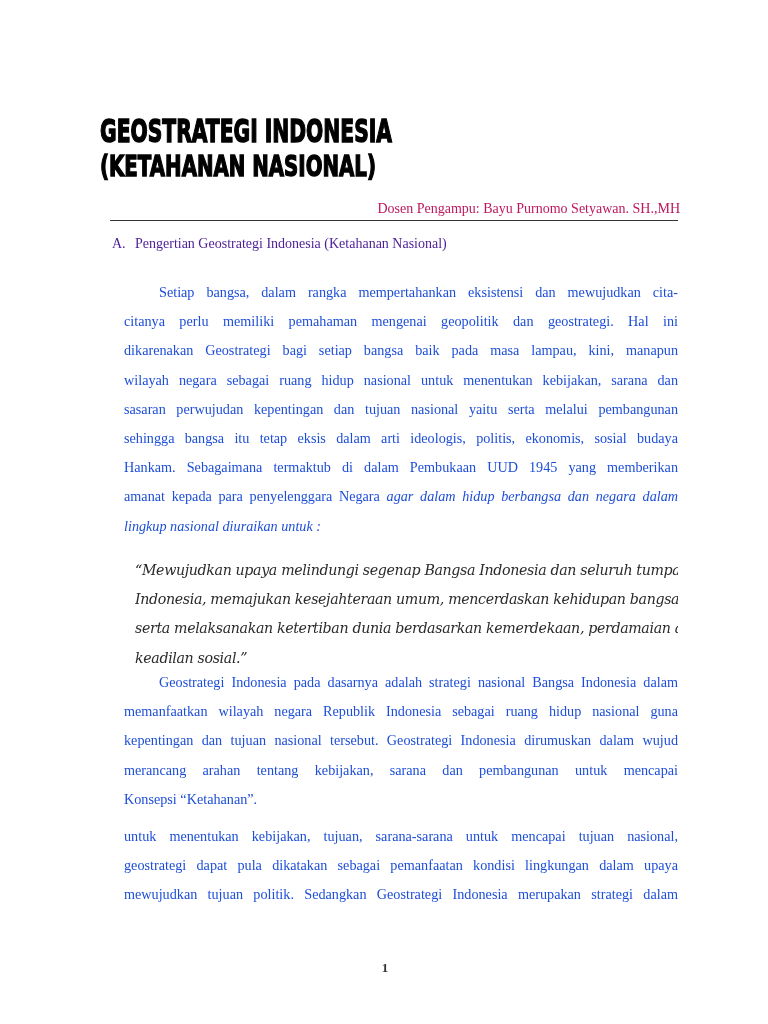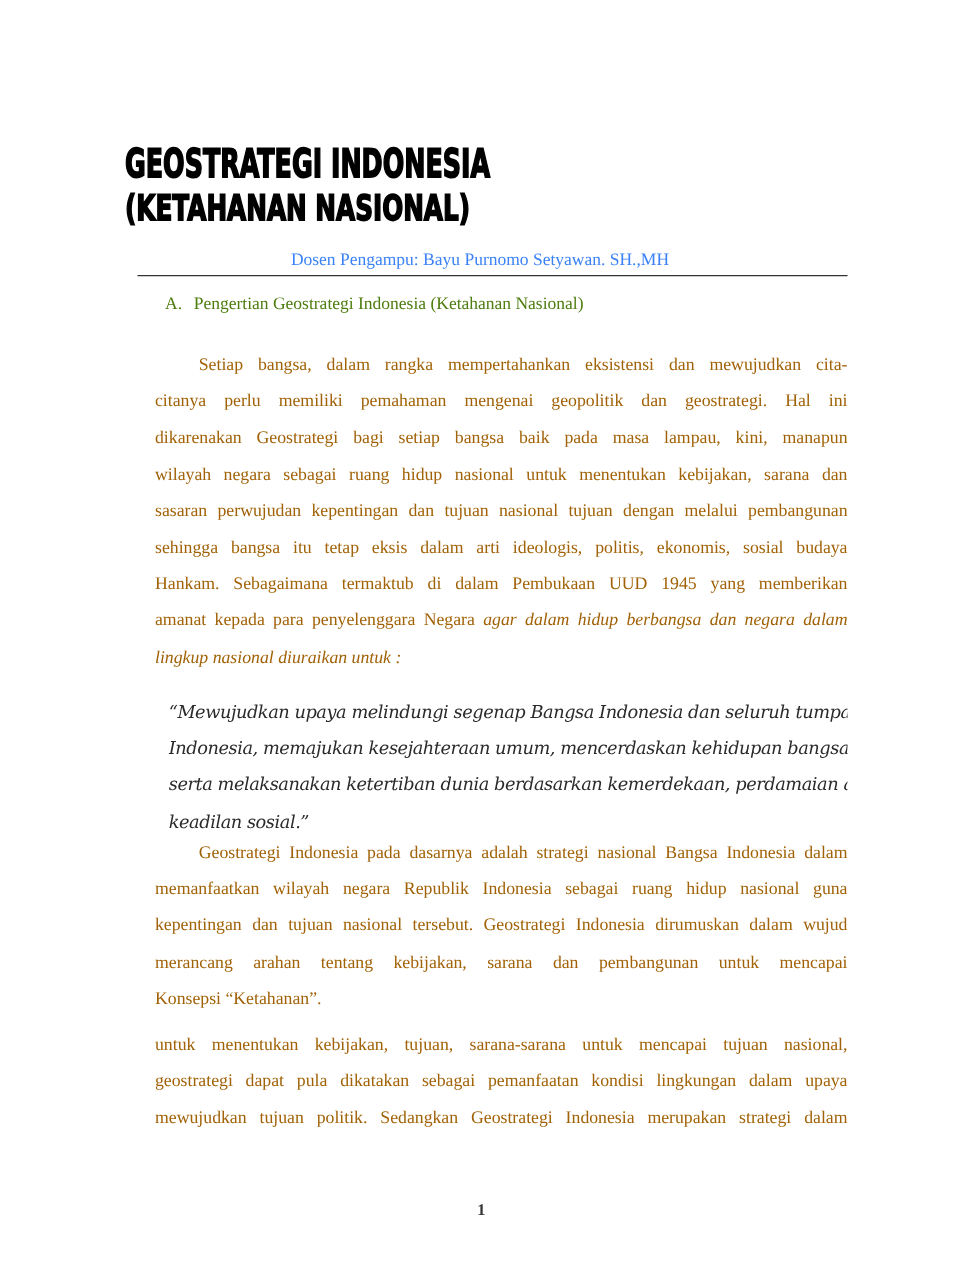--- a/index.html
+++ b/index.html
@@ -33,54 +33,54 @@
     .wordart svg { display: block; }
     .wordart-text {
       font-family: "DejaVu Sans", sans-serif;
       font-weight: bold;
       fill: #000;
       stroke: #000;
       stroke-width: 1.4px;
     }
     .lecturer {
       position: absolute;
-      left: 100px;
+      left: 112px;
       width: 568px;
       top: 184px;
-      text-align: center;
+      text-align: right;
       font-size: 14px;
       line-height: 18px;
-      color: #3b82f6;
+      color: #be185d;
     }
     .rule {
       position: absolute;
       left: 110px;
       top: 204px;
       width: 568px;
       height: 1px;
       background: #333;
     }
     .heading {
       position: absolute;
-      left: 132px;
+      left: 112px;
       top: 219px;
       font-size: 14px;
       line-height: 18px;
-      color: #4d7c0f;
+      color: #4c1d95;
       white-space: nowrap;
     }
     .heading .letter { display: inline-block; width: 23px; }
     .para {
       position: absolute;
       left: 124px;
       width: 554px;
       font-size: 14.2px;
       line-height: 29.2px;
       text-align: justify;
-      color: #a16207;
+      color: #1d4ed8;
     }
     .para .line {
       display: block;
       text-align: justify;
       text-align-last: justify;
       height: 29.2px;
       white-space: nowrap;
       overflow: hidden;
     }
     .para .line.indent { padding-left: 35px; }
@@ -134,21 +134,21 @@
 
   <div class="heading">
     <span class="letter">A.</span><span>Pengertian Geostrategi Indonesia (Ketahanan Nasional)</span>
   </div>
 
   <div class="para" style="top:262px;">
     <span class="line indent">Setiap bangsa, dalam rangka mempertahankan eksistensi dan mewujudkan cita-</span>
     <span class="line">citanya perlu memiliki pemahaman mengenai geopolitik dan geostrategi. Hal ini</span>
     <span class="line">dikarenakan Geostrategi bagi setiap bangsa baik pada masa lampau, kini, manapun</span>
     <span class="line">wilayah negara sebagai ruang hidup nasional untuk menentukan kebijakan, sarana dan</span>
-    <span class="line">sasaran perwujudan kepentingan dan tujuan nasional tujuan dengan melalui pembangunan</span>
+    <span class="line">sasaran perwujudan kepentingan dan tujuan nasional yaitu serta melalui pembangunan</span>
     <span class="line">sehingga bangsa itu tetap eksis dalam arti ideologis, politis, ekonomis, sosial budaya</span>
     <span class="line">Hankam. Sebagaimana termaktub di dalam Pembukaan UUD 1945 yang memberikan</span>
     <span class="line"><span>amanat kepada para penyelenggara Negara </span><em>agar dalam hidup berbangsa dan negara dalam</em></span>
     <span class="line last"><em>lingkup nasional diuraikan untuk :</em></span>
   </div>
 
   <div class="quote" style="top:540px;">
     <span class="line">“Mewujudkan upaya melindungi segenap Bangsa Indonesia dan seluruh tumpah darah</span>
     <span class="line">Indonesia, memajukan kesejahteraan umum, mencerdaskan kehidupan bangsa dan ikut</span>
     <span class="line">serta melaksanakan ketertiban dunia berdasarkan kemerdekaan, perdamaian abadi dan</span>

